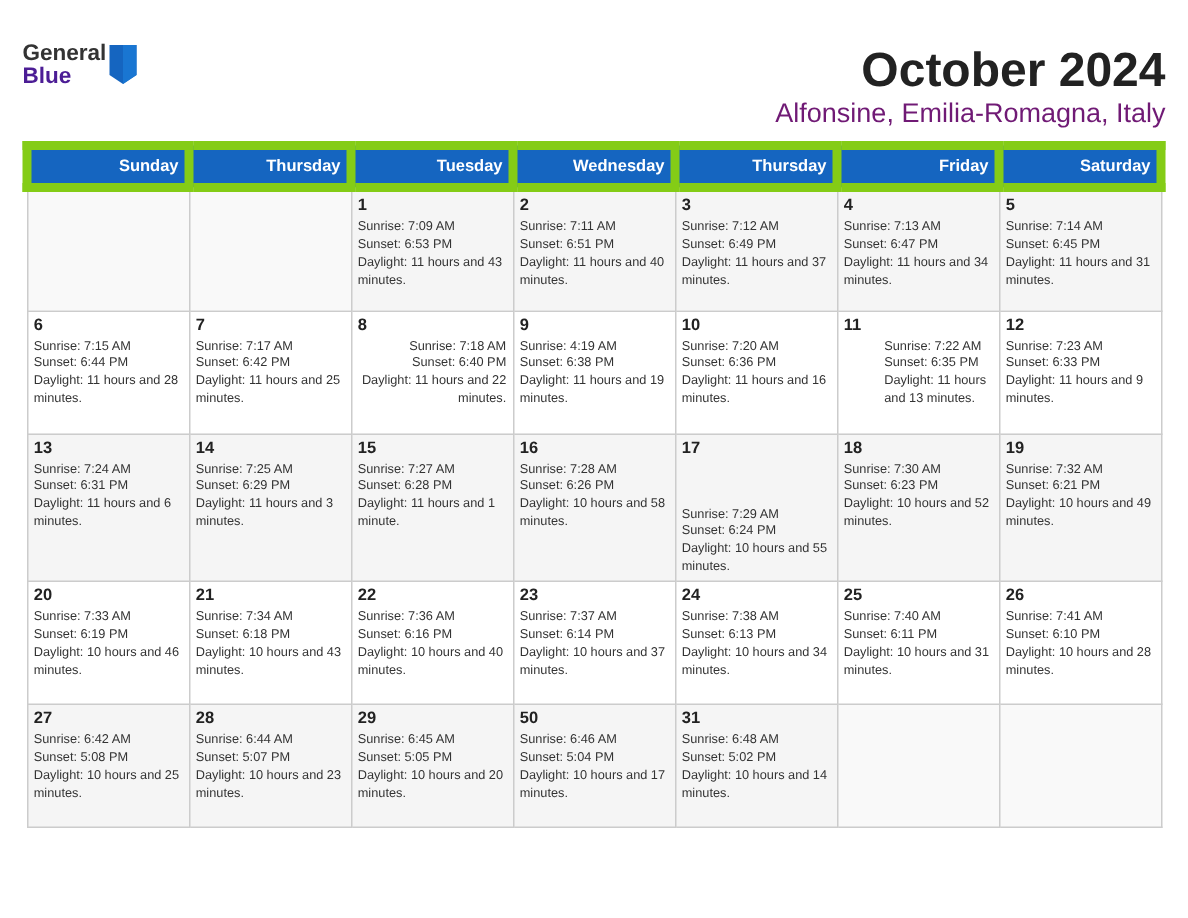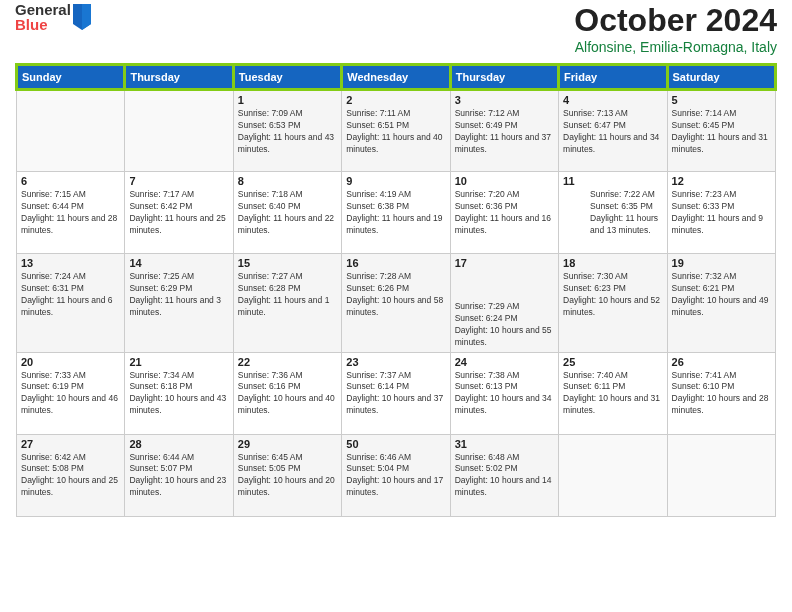--- a/index.html
+++ b/index.html
@@ -7,21 +7,21 @@
       font-family: Arial, sans-serif;
       background: #fff;
       width: 792px;
       height: 612px;
       overflow: hidden;
     }
     .page {
       width: 792px;
       height: 504px;
       background: #fff;
-      padding: 2px 15px;
+      padding: 28px 15px;
     }
     .header {
       display: flex;
       justify-content: space-between;
       align-items: flex-start;
       margin-bottom: 8px;
     }
     .logo {
       display: flex;
       align-items: center;
@@ -32,47 +32,47 @@
       line-height: 1;
     }
     .logo-general {
       font-size: 15px;
       font-weight: bold;
       color: #333;
     }
     .logo-blue {
       font-size: 15px;
       font-weight: bold;
-      color: #ef4444;
+      color: #4c1d95;
     }
     .title-block {
       text-align: right;
     }
     .month-title {
       font-size: 32px;
       font-weight: bold;
       color: #222;
     }
     .location {
-      font-size: 14px;
-      color: #15803d;
+      font-size: 18px;
+      color: #701a75;
     }
     .calendar {
       width: 100%;
       border-collapse: collapse;
       table-layout: fixed;
     }
     .calendar thead tr th {
       background: #1565c0;
       color: #fff;
       font-size: 11px;
       font-weight: bold;
       padding: 5px 4px;
-      text-align: left;
-      border: 3px solid #84cc16;
+      text-align: right;
+      border: 6px solid #84cc16;
     }
     .calendar tbody tr td {
       border: 1px solid #ccc;
       vertical-align: top;
       padding: 3px 4px;
       font-size: 9px;
       color: #222;
       height: 82px;
       background: #fff;
     }
@@ -174,21 +174,21 @@
 Daylight: 11 hours and 28 minutes.</div>
           </td>
           <td>
             <span class="day-number">7</span>
             <div class="day-info" style="white-space: pre-line;">Sunrise: 7:17 AM
 Sunset: 6:42 PM
 Daylight: 11 hours and 25 minutes.</div>
           </td>
           <td>
             <span class="day-number">8</span>
-            <div class="day-info" style="white-space: pre-line;">Sunrise: 7:18 AM
+            <div class="day-info" style="white-space: pre-line; text-align: right;">Sunrise: 7:18 AM
 Sunset: 6:40 PM
 Daylight: 11 hours and 22 minutes.</div>
           </td>
           <td>
             <span class="day-number">9</span>
             <div class="day-info" style="white-space: pre-line;">Sunrise: 4:19 AM
 Sunset: 6:38 PM
 Daylight: 11 hours and 19 minutes.</div>
           </td>
           <td>

